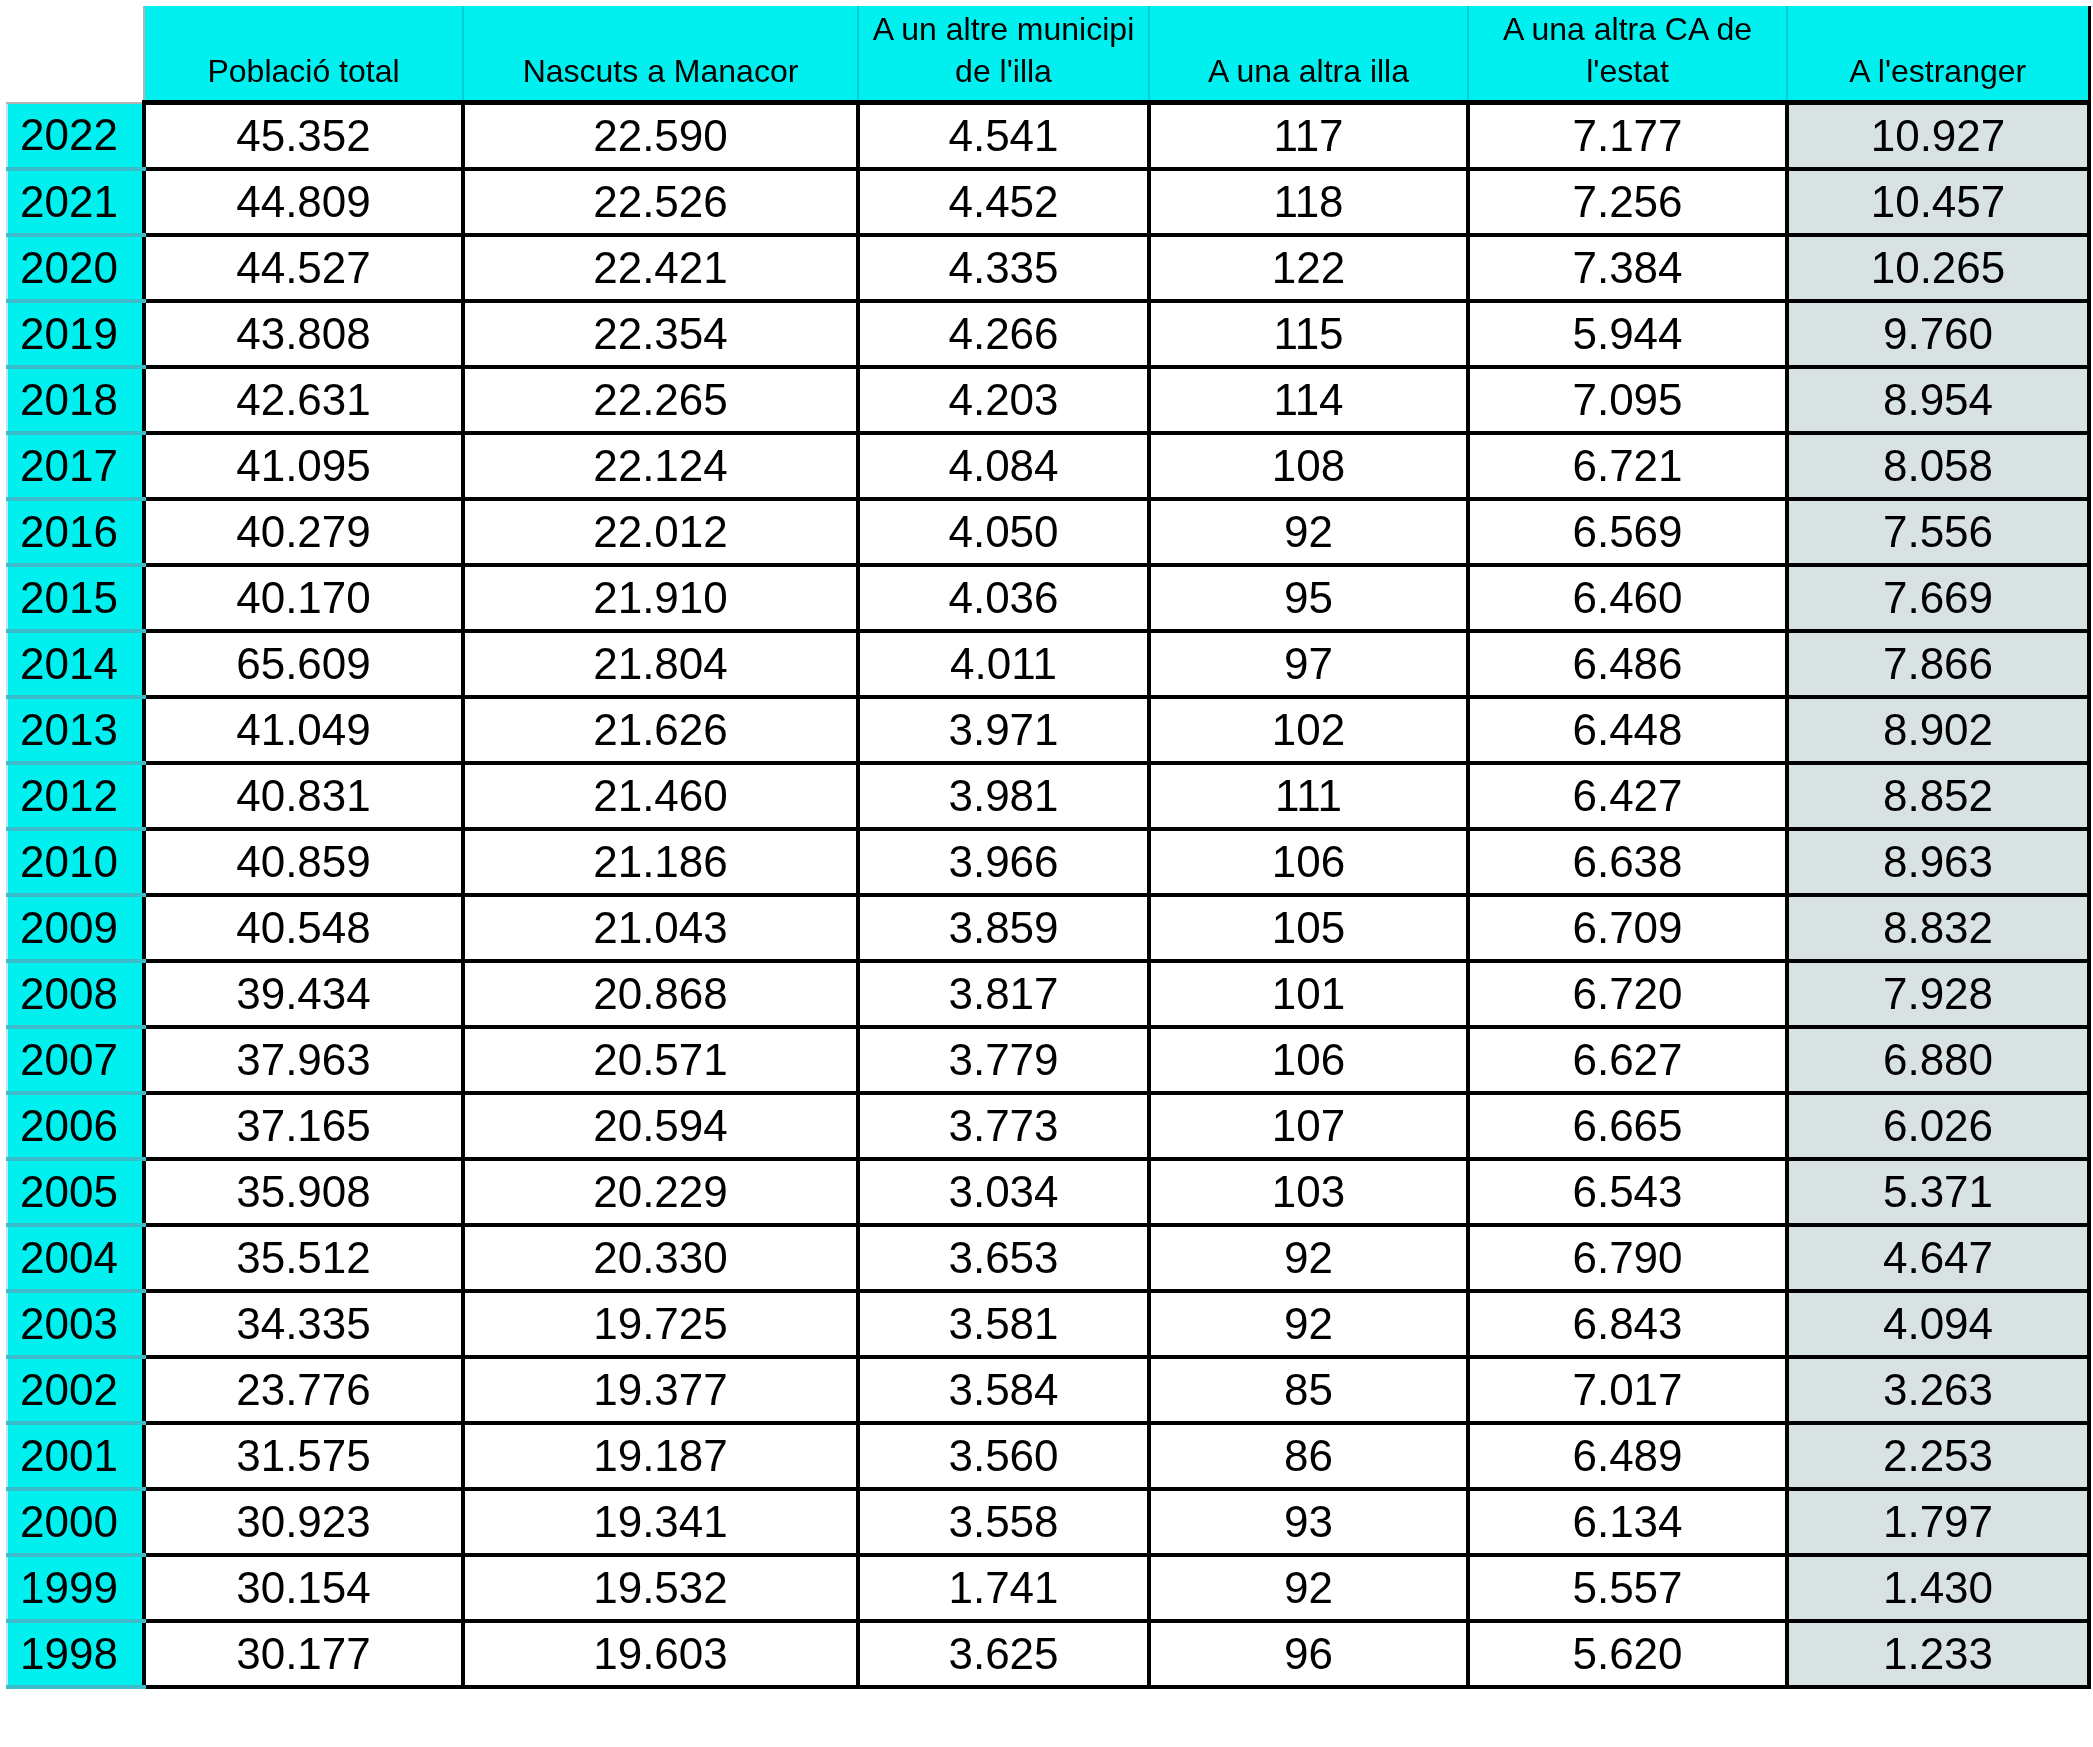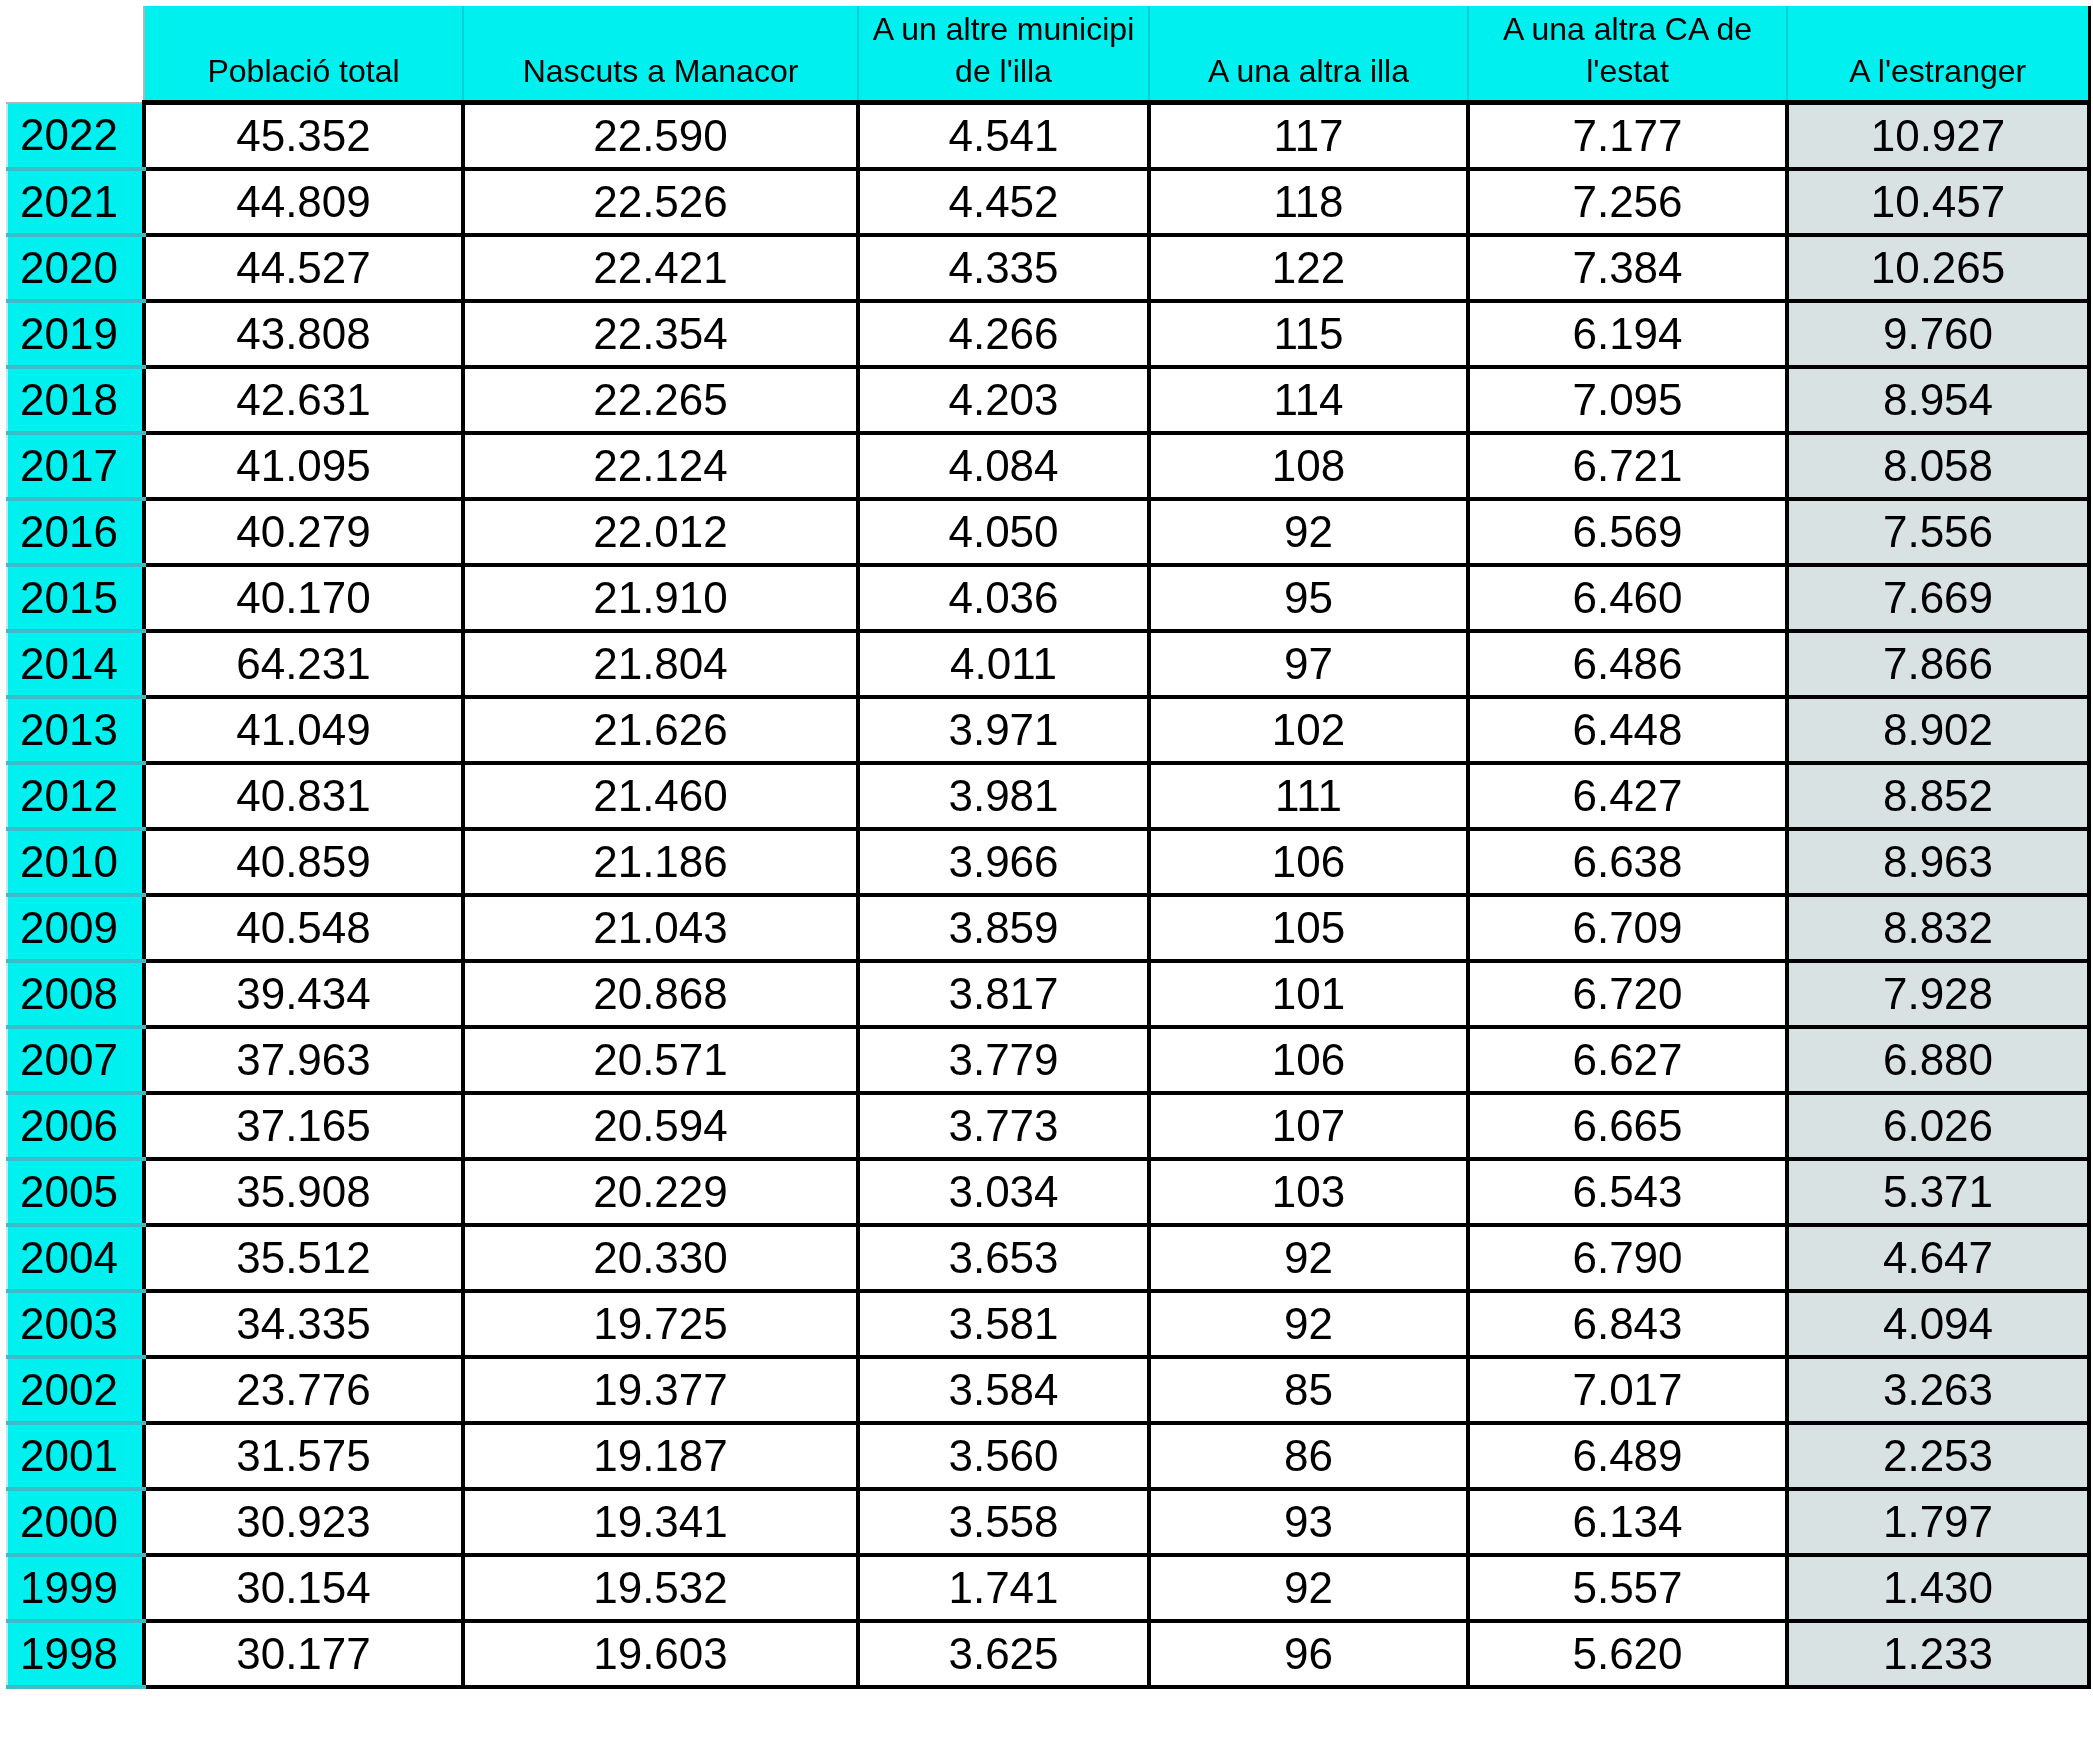--- a/index.html
+++ b/index.html
@@ -132,21 +132,21 @@
     <td>7.384</td>
     <td class="estranger">10.265</td>
   </tr>
 
   <tr>
     <th class="year" scope="row">2019</th>
     <td>43.808</td>
     <td>22.354</td>
     <td>4.266</td>
     <td>115</td>
-    <td>6.194</td>
+    <td>5.944</td>
     <td class="estranger">9.760</td>
   </tr>
 
   <tr>
     <th class="year" scope="row">2018</th>
     <td>42.631</td>
     <td>22.265</td>
     <td>4.203</td>
     <td>114</td>
     <td>7.095</td>
@@ -178,21 +178,21 @@
     <td>40.170</td>
     <td>21.910</td>
     <td>4.036</td>
     <td>95</td>
     <td>6.460</td>
     <td class="estranger">7.669</td>
   </tr>
 
   <tr>
     <th class="year" scope="row">2014</th>
-    <td>64.231</td>
+    <td>65.609</td>
     <td>21.804</td>
     <td>4.011</td>
     <td>97</td>
     <td>6.486</td>
     <td class="estranger">7.866</td>
   </tr>
 
   <tr>
     <th class="year" scope="row">2013</th>
     <td>41.049</td>

